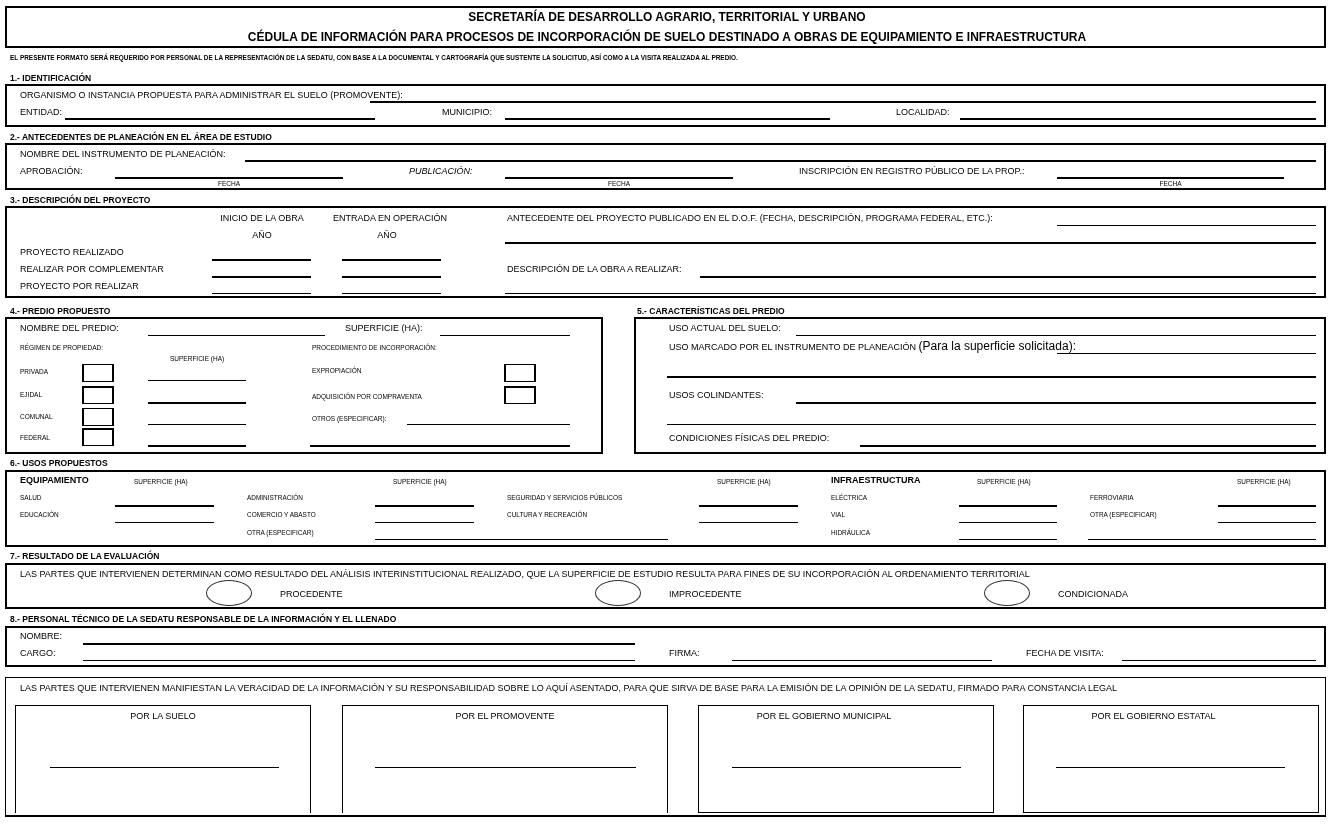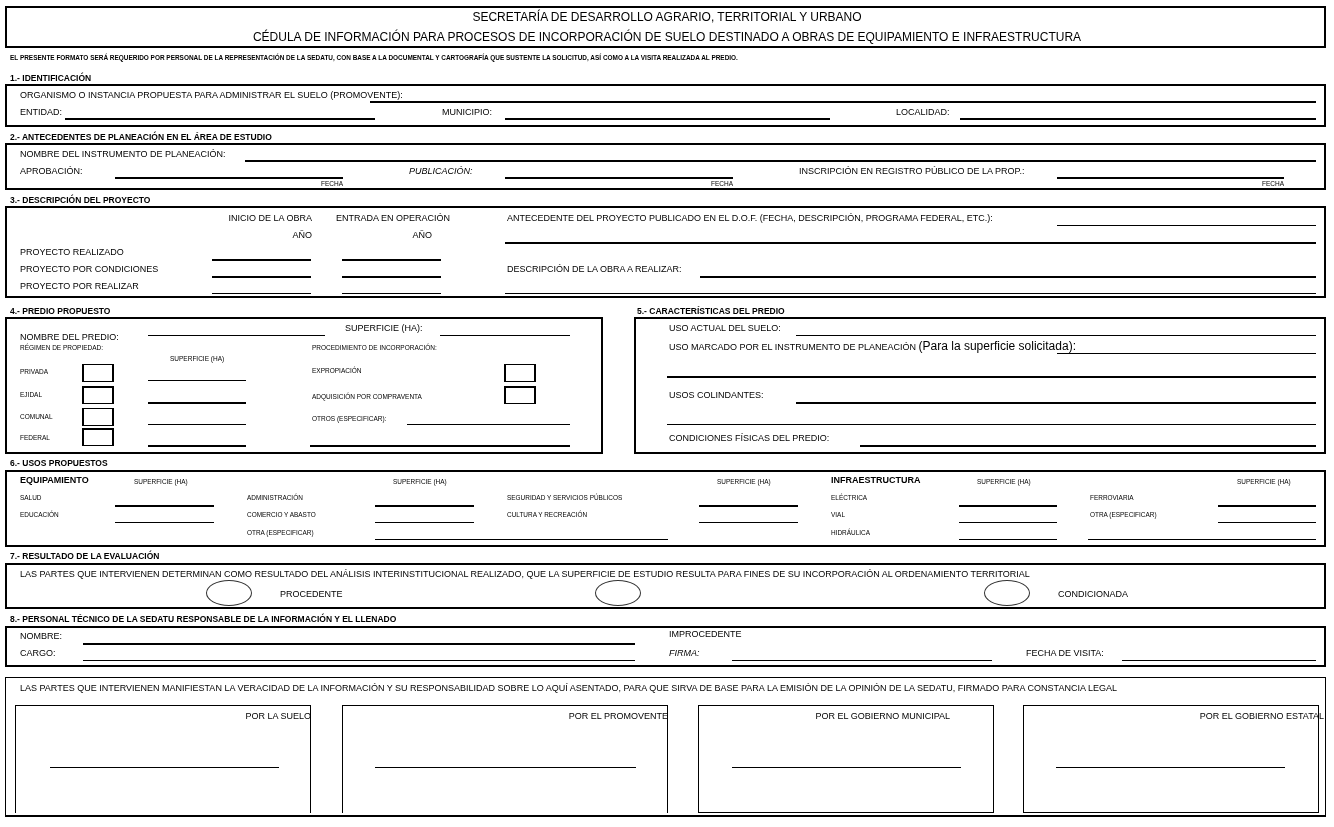--- a/index.html
+++ b/index.html
@@ -4,28 +4,28 @@
 <style>
   html, body { margin:0; padding:0; background:#ffffff; }
   body { width:1334px; height:827px; position:relative; overflow:hidden;
          font-family:"Liberation Sans", sans-serif; color:#000; }
   .abs { position:absolute; white-space:nowrap; }
   .box { position:absolute; border:2px solid #000; box-sizing:border-box; }
   .boxthin { position:absolute; border:1.5px solid #000; box-sizing:border-box; }
   .t9 { font-size:9px; line-height:11px; }
   .t7 { font-size:7px; line-height:9px; transform:scaleX(0.92); transform-origin:left; }
   .t6 { font-size:6.5px; line-height:8px; }
-  .title { font-size:12px; font-weight:normal; line-height:14px; text-align:center; width:1334px; left:0; }
+  .title { font-size:12px; font-weight:bold; line-height:14px; text-align:center; width:1334px; left:0; }
   .sec { font-size:8.5px; font-weight:bold; line-height:10px; }
   .b { font-weight:bold; }
   .ln2 { position:absolute; border-top:2px solid #000; height:0; }
   .ln1 { position:absolute; border-top:1px solid #000; height:0; }
   .chk { position:absolute; width:32px; height:18px; border:1.5px solid #000; border-left-width:2px; border-right-width:2px; box-sizing:border-box; }
   .oval { position:absolute; width:46px; height:26px; border:1px solid #333; border-radius:50%; box-sizing:border-box; }
-  .center { text-align:right; }
+  .center { text-align:center; }
 </style>
 </head>
 <body>
 
 <div class="box" style="left:5px;top:6px;width:1321px;height:42px;"></div>
 <div class="abs title" style="top:10px;">SECRETARÍA DE DESARROLLO AGRARIO, TERRITORIAL Y URBANO</div>
 <div class="abs title" style="top:30px;">CÉDULA DE INFORMACIÓN PARA PROCESOS DE INCORPORACIÓN DE SUELO DESTINADO A OBRAS DE EQUIPAMIENTO E INFRAESTRUCTURA</div>
 <div class="abs t7 b" style="left:10px;top:53px;">EL PRESENTE FORMATO SERÁ REQUERIDO POR PERSONAL DE LA REPRESENTACIÓN DE LA SEDATU, CON BASE A LA DOCUMENTAL Y CARTOGRAFÍA QUE SUSTENTE LA SOLICITUD, ASÍ COMO A LA VISITA REALIZADA AL PREDIO.</div>
 
 <div class="abs sec" style="left:10px;top:73px;">1.- IDENTIFICACIÓN</div>
@@ -53,38 +53,38 @@
 <div class="ln2" style="left:1057px;top:177px;width:227px;"></div>
 <div class="abs t6 center" style="left:1057px;top:180px;width:227px;">FECHA</div>
 
 <div class="abs sec" style="left:10px;top:195px;">3.- DESCRIPCIÓN DEL PROYECTO</div>
 <div class="box" style="left:5px;top:206px;width:1321px;height:92px;"></div>
 <div class="abs t9 center" style="left:212px;top:213px;width:100px;">INICIO DE LA OBRA</div>
 <div class="abs t9 center" style="left:330px;top:213px;width:120px;">ENTRADA EN OPERACIÓN</div>
 <div class="abs t9 center" style="left:212px;top:230px;width:100px;">AÑO</div>
 <div class="abs t9 center" style="left:342px;top:230px;width:90px;">AÑO</div>
 <div class="abs t9" style="left:20px;top:247px;">PROYECTO REALIZADO</div>
-<div class="abs t9" style="left:20px;top:264px;">PROYECTO POR CONDICIONES</div>
+<div class="abs t9" style="left:20px;top:264px;">REALIZAR POR COMPLEMENTAR</div>
 <div class="abs t9" style="left:20px;top:281px;">PROYECTO POR REALIZAR</div>
 <div class="ln2" style="left:212px;top:259px;width:99px;"></div>
 <div class="ln2" style="left:342px;top:259px;width:99px;"></div>
 <div class="ln2" style="left:212px;top:276px;width:99px;"></div>
 <div class="ln2" style="left:342px;top:276px;width:99px;"></div>
 <div class="ln1" style="left:212px;top:293px;width:99px;"></div>
 <div class="ln1" style="left:342px;top:293px;width:99px;"></div>
 <div class="abs t9" style="left:507px;top:213px;">ANTECEDENTE DEL PROYECTO PUBLICADO EN EL D.O.F. (FECHA, DESCRIPCIÓN, PROGRAMA FEDERAL, ETC.):</div>
 <div class="ln1" style="left:1057px;top:225px;width:259px;"></div>
 <div class="ln2" style="left:505px;top:242px;width:811px;"></div>
 <div class="abs t9" style="left:507px;top:264px;">DESCRIPCIÓN DE LA OBRA A REALIZAR:</div>
 <div class="ln2" style="left:700px;top:276px;width:616px;"></div>
 <div class="ln1" style="left:505px;top:293px;width:811px;"></div>
 
 <div class="abs sec" style="left:10px;top:306px;">4.- PREDIO PROPUESTO</div>
 <div class="box" style="left:5px;top:317px;width:598px;height:137px;"></div>
-<div class="abs t9" style="left:20px;top:332px;text-align:center;">NOMBRE DEL PREDIO:</div>
+<div class="abs t9" style="left:20px;top:323px;text-align:center;">NOMBRE DEL PREDIO:</div>
 <div class="ln1" style="left:148px;top:335px;width:177px;"></div>
 <div class="abs t9" style="left:345px;top:323px;">SUPERFICIE (HA):</div>
 <div class="ln1" style="left:440px;top:335px;width:130px;"></div>
 <div class="abs t6" style="left:20px;top:344px;">RÉGIMEN DE PROPIEDAD:</div>
 <div class="abs t6" style="left:170px;top:355px;">SUPERFICIE (HA)</div>
 
 <div class="abs t6" style="left:20px;top:368px;">PRIVADA</div>
 <div class="chk" style="left:82px;top:364px;"></div>
 <div class="ln1" style="left:148px;top:380px;width:98px;"></div>
 
@@ -164,45 +164,45 @@
 <div class="abs t7" style="left:1090px;top:510px;">OTRA (ESPECIFICAR)</div>
 <div class="ln1" style="left:1218px;top:522px;width:98px;"></div>
 <div class="ln1" style="left:1088px;top:539px;width:228px;"></div>
 
 <div class="abs sec" style="left:10px;top:551px;">7.- RESULTADO DE LA EVALUACIÓN</div>
 <div class="box" style="left:5px;top:563px;width:1321px;height:46px;"></div>
 <div class="abs t9" style="left:20px;top:569px;">LAS PARTES QUE INTERVIENEN DETERMINAN COMO RESULTADO DEL ANÁLISIS INTERINSTITUCIONAL REALIZADO, QUE LA SUPERFICIE DE ESTUDIO RESULTA PARA FINES DE SU INCORPORACIÓN AL ORDENAMIENTO TERRITORIAL</div>
 <div class="oval" style="left:206px;top:580px;"></div>
 <div class="abs t9" style="left:280px;top:589px;">PROCEDENTE</div>
 <div class="oval" style="left:595px;top:580px;"></div>
-<div class="abs t9" style="left:669px;top:589px;margin-top:40px;">IMPROCEDENTE</div>
+<div class="abs t9" style="left:669px;top:589px;">IMPROCEDENTE</div>
 <div class="oval" style="left:984px;top:580px;"></div>
 <div class="abs t9" style="left:1058px;top:589px;">CONDICIONADA</div>
 
 <div class="abs sec" style="left:10px;top:614px;">8.- PERSONAL TÉCNICO DE LA SEDATU RESPONSABLE DE LA INFORMACIÓN Y EL LLENADO</div>
 <div class="box" style="left:5px;top:626px;width:1321px;height:41px;"></div>
 <div class="abs t9" style="left:20px;top:631px;">NOMBRE:</div>
 <div class="ln2" style="left:83px;top:643px;width:552px;"></div>
 <div class="abs t9" style="left:20px;top:648px;">CARGO:</div>
 <div class="ln1" style="left:83px;top:660px;width:552px;"></div>
-<div class="abs t9" style="left:669px;top:648px;font-style:italic;">FIRMA:</div>
+<div class="abs t9" style="left:669px;top:648px;">FIRMA:</div>
 <div class="ln1" style="left:732px;top:660px;width:260px;"></div>
 <div class="abs t9" style="left:1026px;top:648px;">FECHA DE VISITA:</div>
 <div class="ln1" style="left:1122px;top:660px;width:194px;"></div>
 
 <div class="box" style="left:5px;top:677px;width:1321px;height:140px;border-width:1.5px 1.5px 2px 1.5px;"></div>
 <div class="abs t9" style="left:20px;top:683px;">LAS PARTES QUE INTERVIENEN MANIFIESTAN LA VERACIDAD DE LA INFORMACIÓN Y SU RESPONSABILIDAD SOBRE LO AQUÍ ASENTADO, PARA QUE SIRVA DE BASE PARA LA EMISIÓN DE LA OPINIÓN DE LA SEDATU, FIRMADO PARA CONSTANCIA LEGAL</div>
 
 <div class="boxthin" style="left:15px;top:705px;width:296px;height:108px;border-bottom:none;"></div>
 <div class="abs t9 center" style="left:15px;top:711px;width:296px;">POR LA SUELO</div>
 <div class="ln1" style="left:50px;top:767px;width:229px;"></div>
 
 <div class="boxthin" style="left:342px;top:705px;width:326px;height:108px;border-bottom:none;"></div>
 <div class="abs t9 center" style="left:342px;top:711px;width:326px;">POR EL PROMOVENTE</div>
 <div class="ln1" style="left:375px;top:767px;width:261px;"></div>
 
 <div class="boxthin" style="left:698px;top:705px;width:296px;height:108px;"></div>
 <div class="abs t9 center" style="left:698px;top:711px;width:252px;">POR EL GOBIERNO MUNICIPAL</div>
 <div class="ln1" style="left:732px;top:767px;width:229px;"></div>
 
 <div class="boxthin" style="left:1023px;top:705px;width:296px;height:108px;"></div>
-<div class="abs t9 center" style="left:1065px;top:711px;width:243px;padding-left:16px;">POR EL GOBIERNO ESTATAL</div>
+<div class="abs t9 center" style="left:1016px;top:711px;width:243px;padding-left:16px;">POR EL GOBIERNO ESTATAL</div>
 <div class="ln1" style="left:1056px;top:767px;width:229px;"></div>
 
 </body></html>

